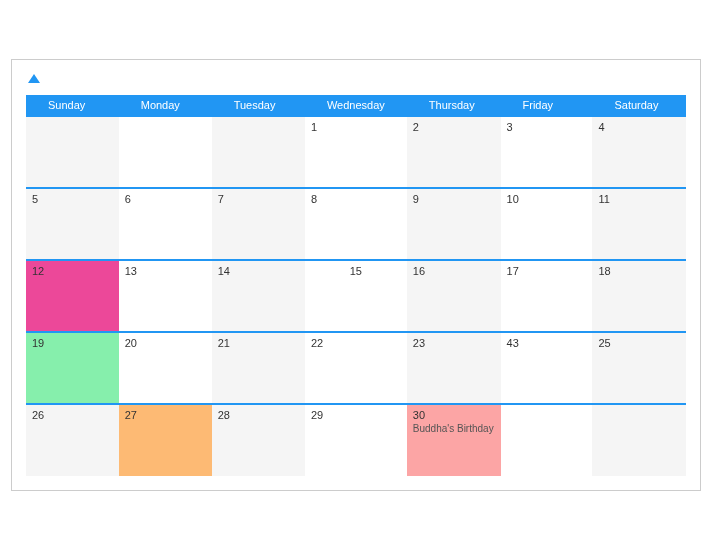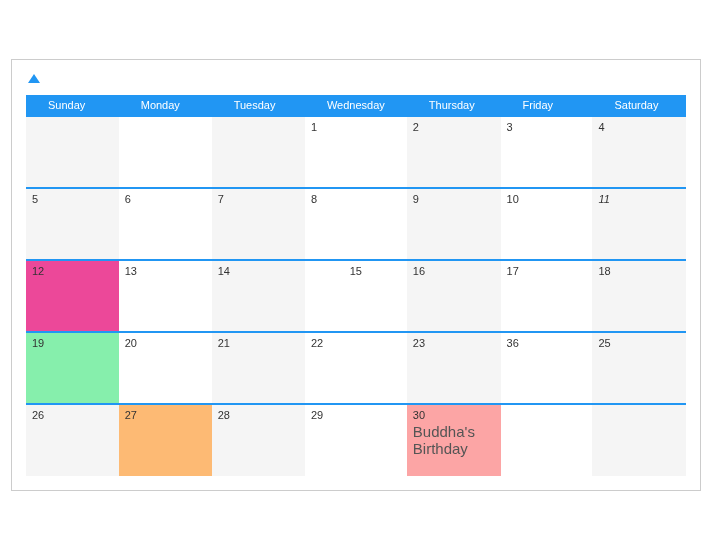--- a/index.html
+++ b/index.html
@@ -92,21 +92,21 @@
     }
     .calendar-grid tbody tr td:nth-child(odd) {
       background: #f5f5f5;
     }
     .day-number {
       font-size: 11px;
       color: #333;
       display: block;
     }
     .day-event {
-      font-size: 15px;
+      font-size: 10px;
       color: #555;
       margin-top: 2px;
       display: block;
     }
   </style>
 </head>
 <body>
 
 <div class="calendar-wrapper">
   <div class="calendar-header">
@@ -162,21 +162,21 @@
           </td>
           <td style="background: rgb(255, 255, 255);">
             <span class="day-number">8</span>
           </td>
           <td style="background: rgb(245, 245, 245);">
             <span class="day-number">9</span>
           </td>
           <td style="background: rgb(255, 255, 255);">
             <span class="day-number">10</span>
           </td>
-          <td style="background: rgb(245, 245, 245); font-style: italic;">
+          <td style="background: rgb(245, 245, 245);">
             <span class="day-number">11</span>
           </td>
         </tr>
         <tr>
           <td style="background: #ec4899;">
             <span class="day-number">12</span>
           </td>
           <td style="background: rgb(255, 255, 255);">
             <span class="day-number">13</span>
           </td>
@@ -206,21 +206,21 @@
           <td style="background: rgb(245, 245, 245);">
             <span class="day-number">21</span>
           </td>
           <td style="background: rgb(255, 255, 255);">
             <span class="day-number">22</span>
           </td>
           <td style="background: rgb(245, 245, 245);">
             <span class="day-number">23</span>
           </td>
           <td style="background: rgb(255, 255, 255);">
-            <span class="day-number">36</span>
+            <span class="day-number">43</span>
           </td>
           <td style="background: rgb(245, 245, 245);">
             <span class="day-number">25</span>
           </td>
         </tr>
         <tr>
           <td style="background: rgb(245, 245, 245);">
             <span class="day-number">26</span>
           </td>
           <td style="background: #fdba74;">

